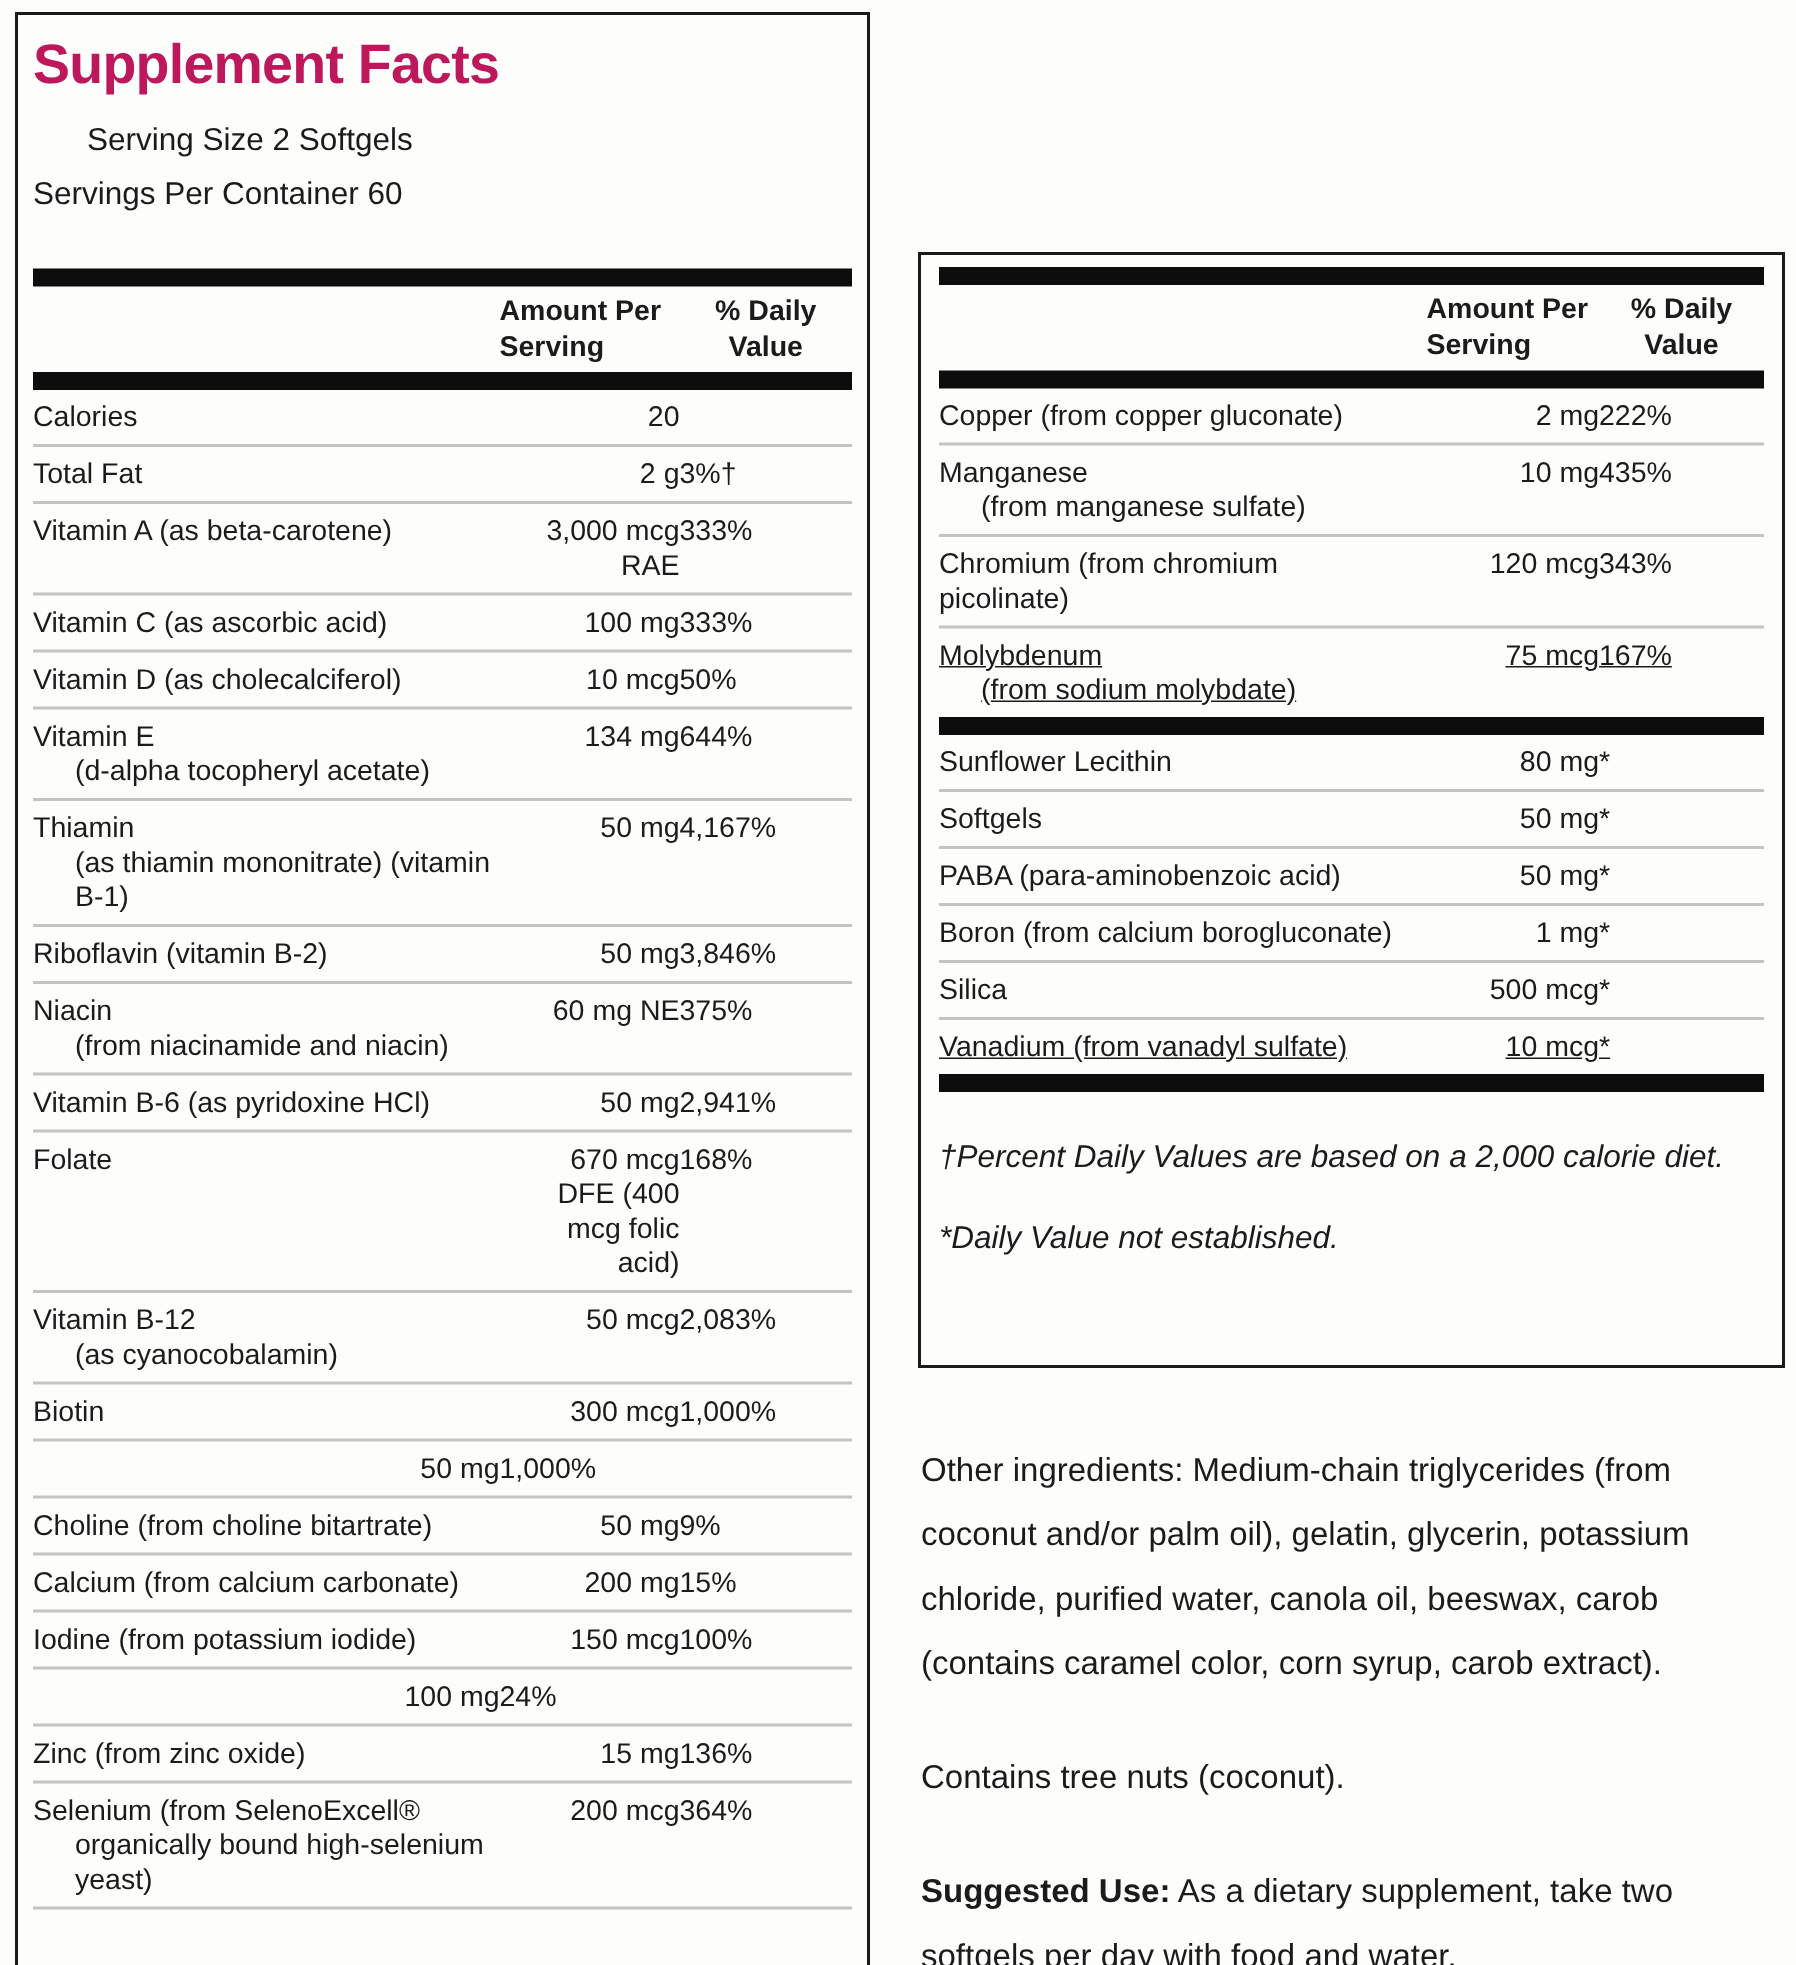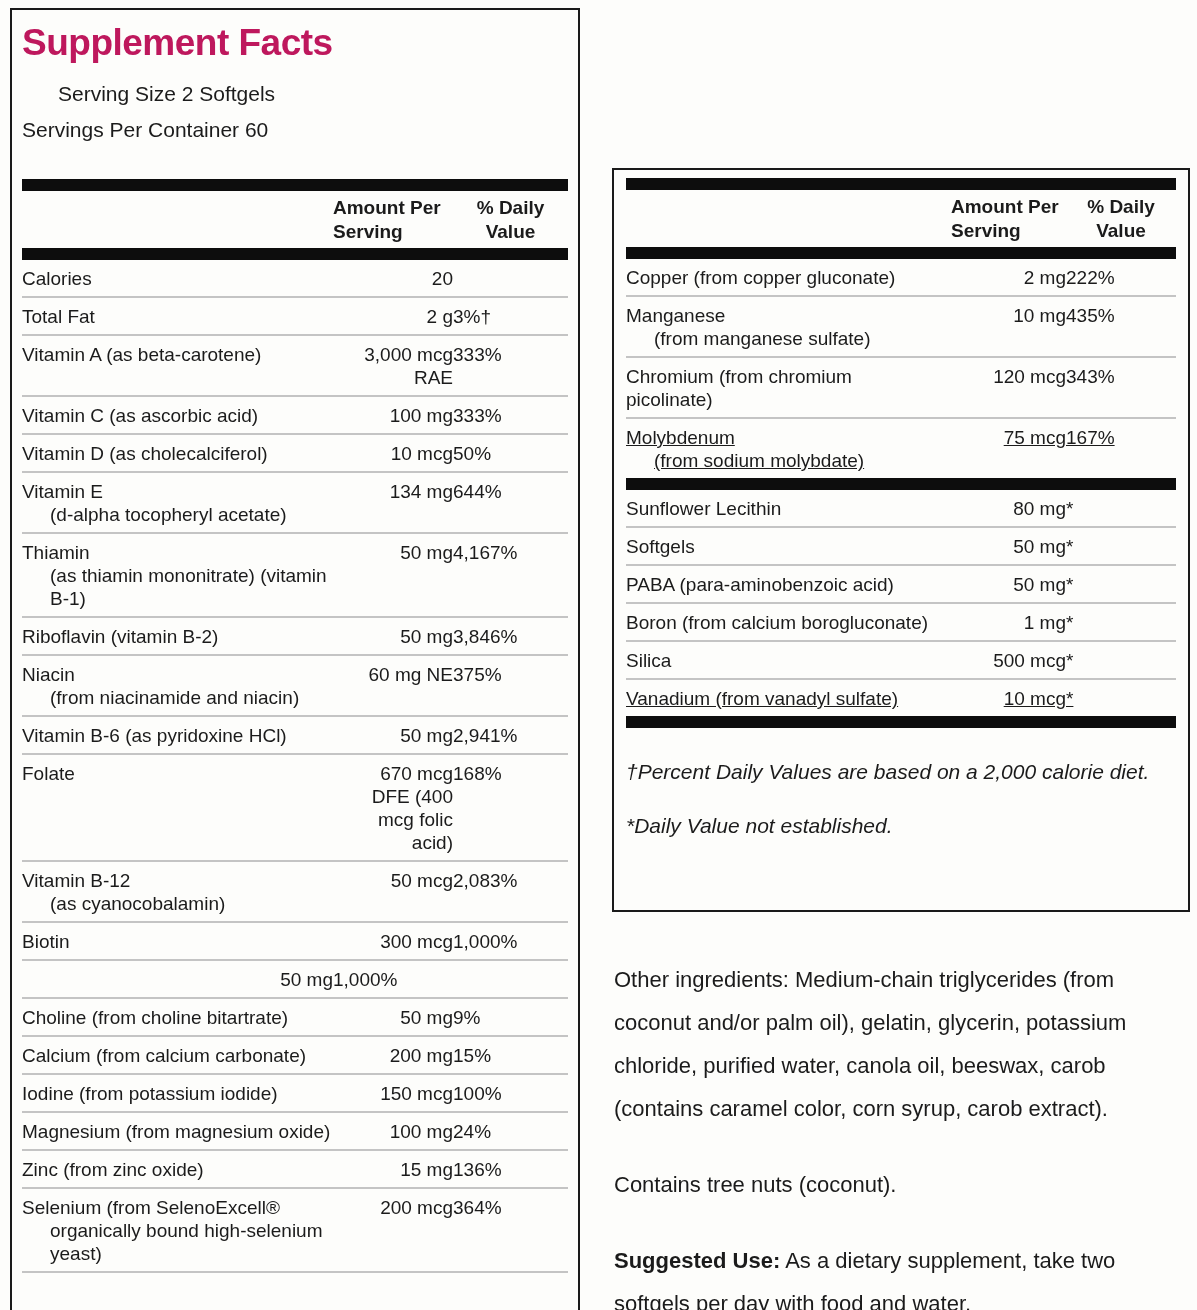--- a/index.html
+++ b/index.html
@@ -189,23 +189,20 @@
           <div class="dv">15%</div>
         </div>
         <div class="row">
           <div class="namec">
             <div class="nm">Iodine (from potassium iodide)</div>
           </div>
           <div class="amt">150 mcg</div>
           <div class="dv">100%</div>
         </div>
         <div class="row">
-          <div class="namec">
-            <div class="nm">Magnesium (from magnesium oxide)</div>
-          </div>
           <div class="amt">100 mg</div>
           <div class="dv">24%</div>
         </div>
         <div class="row">
           <div class="namec">
             <div class="nm">Zinc (from zinc oxide)</div>
           </div>
           <div class="amt">15 mg</div>
           <div class="dv">136%</div>
         </div>

